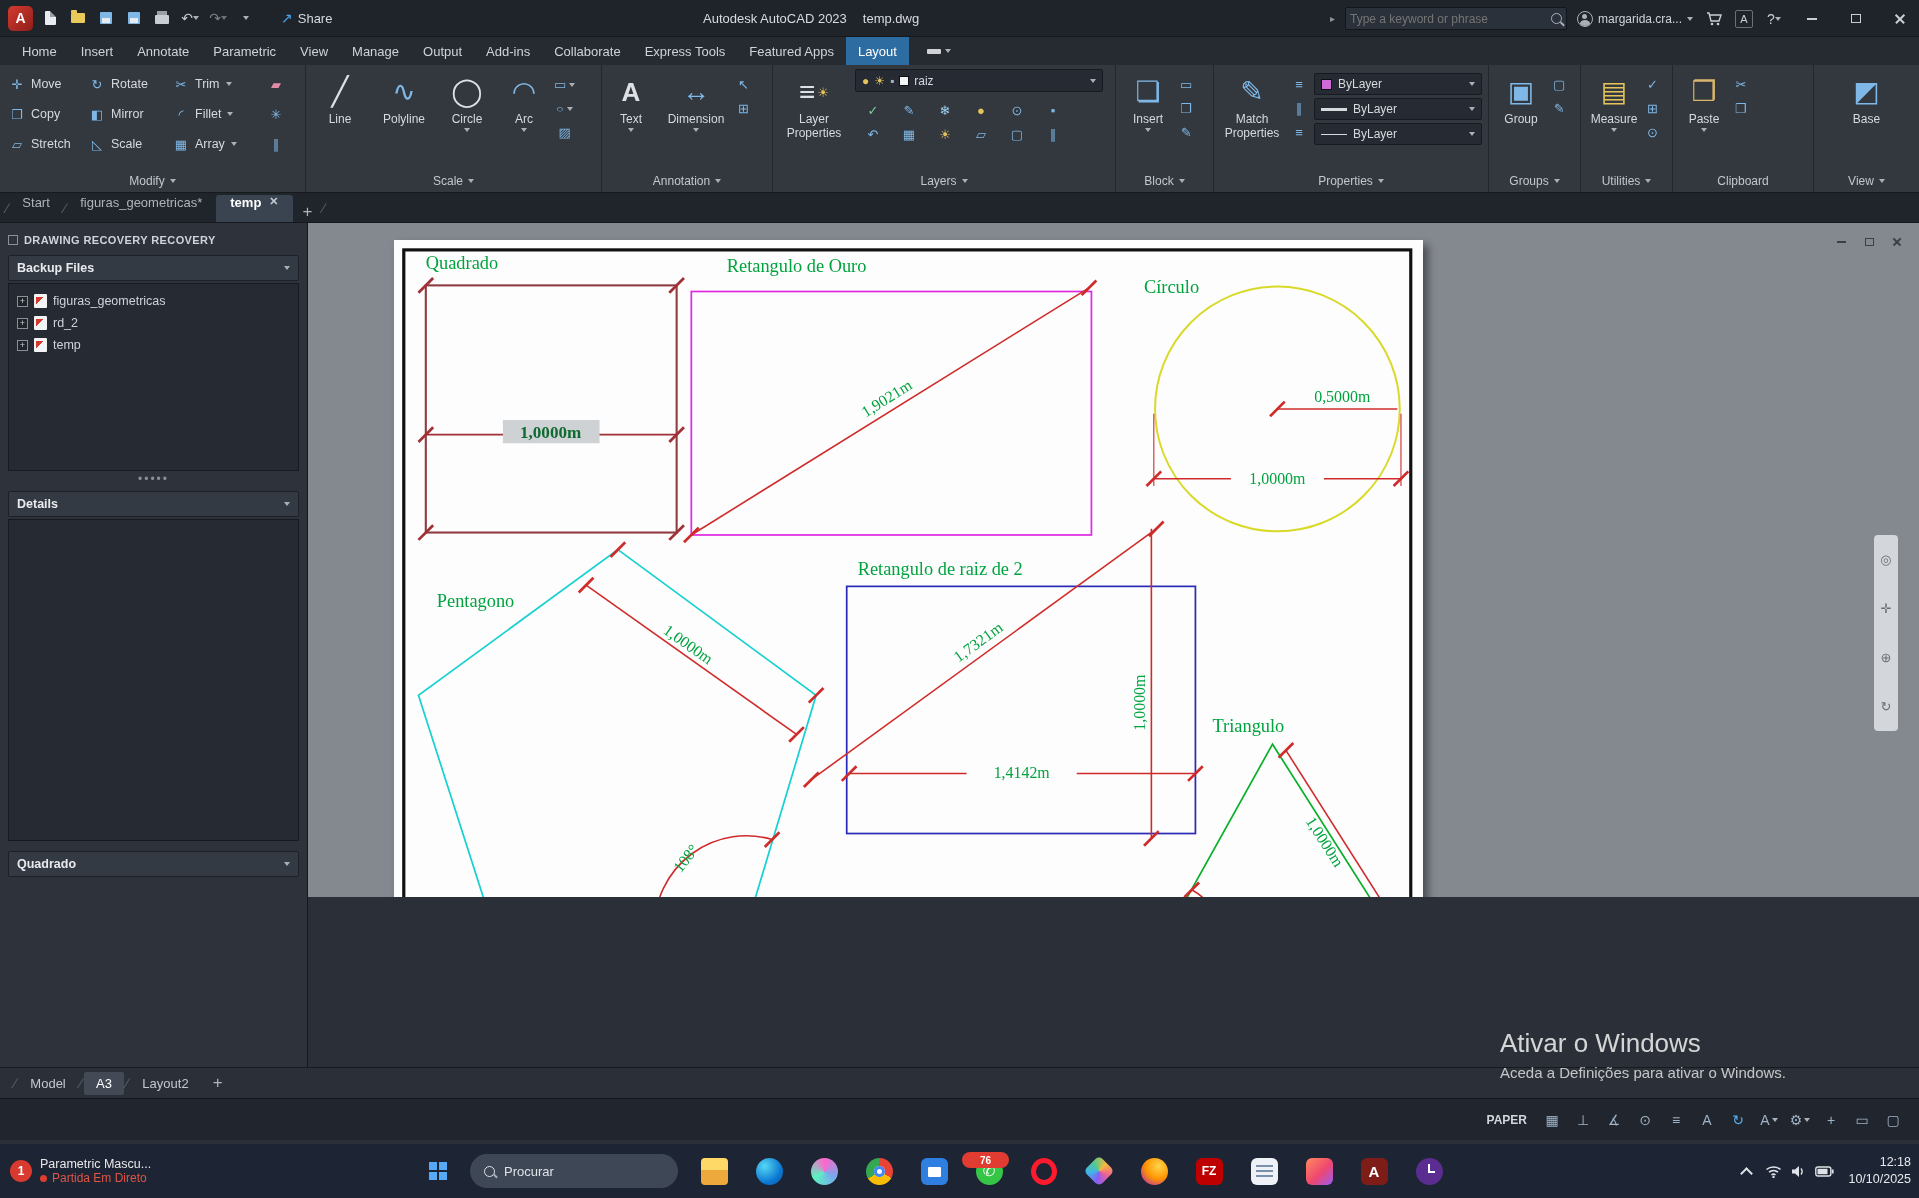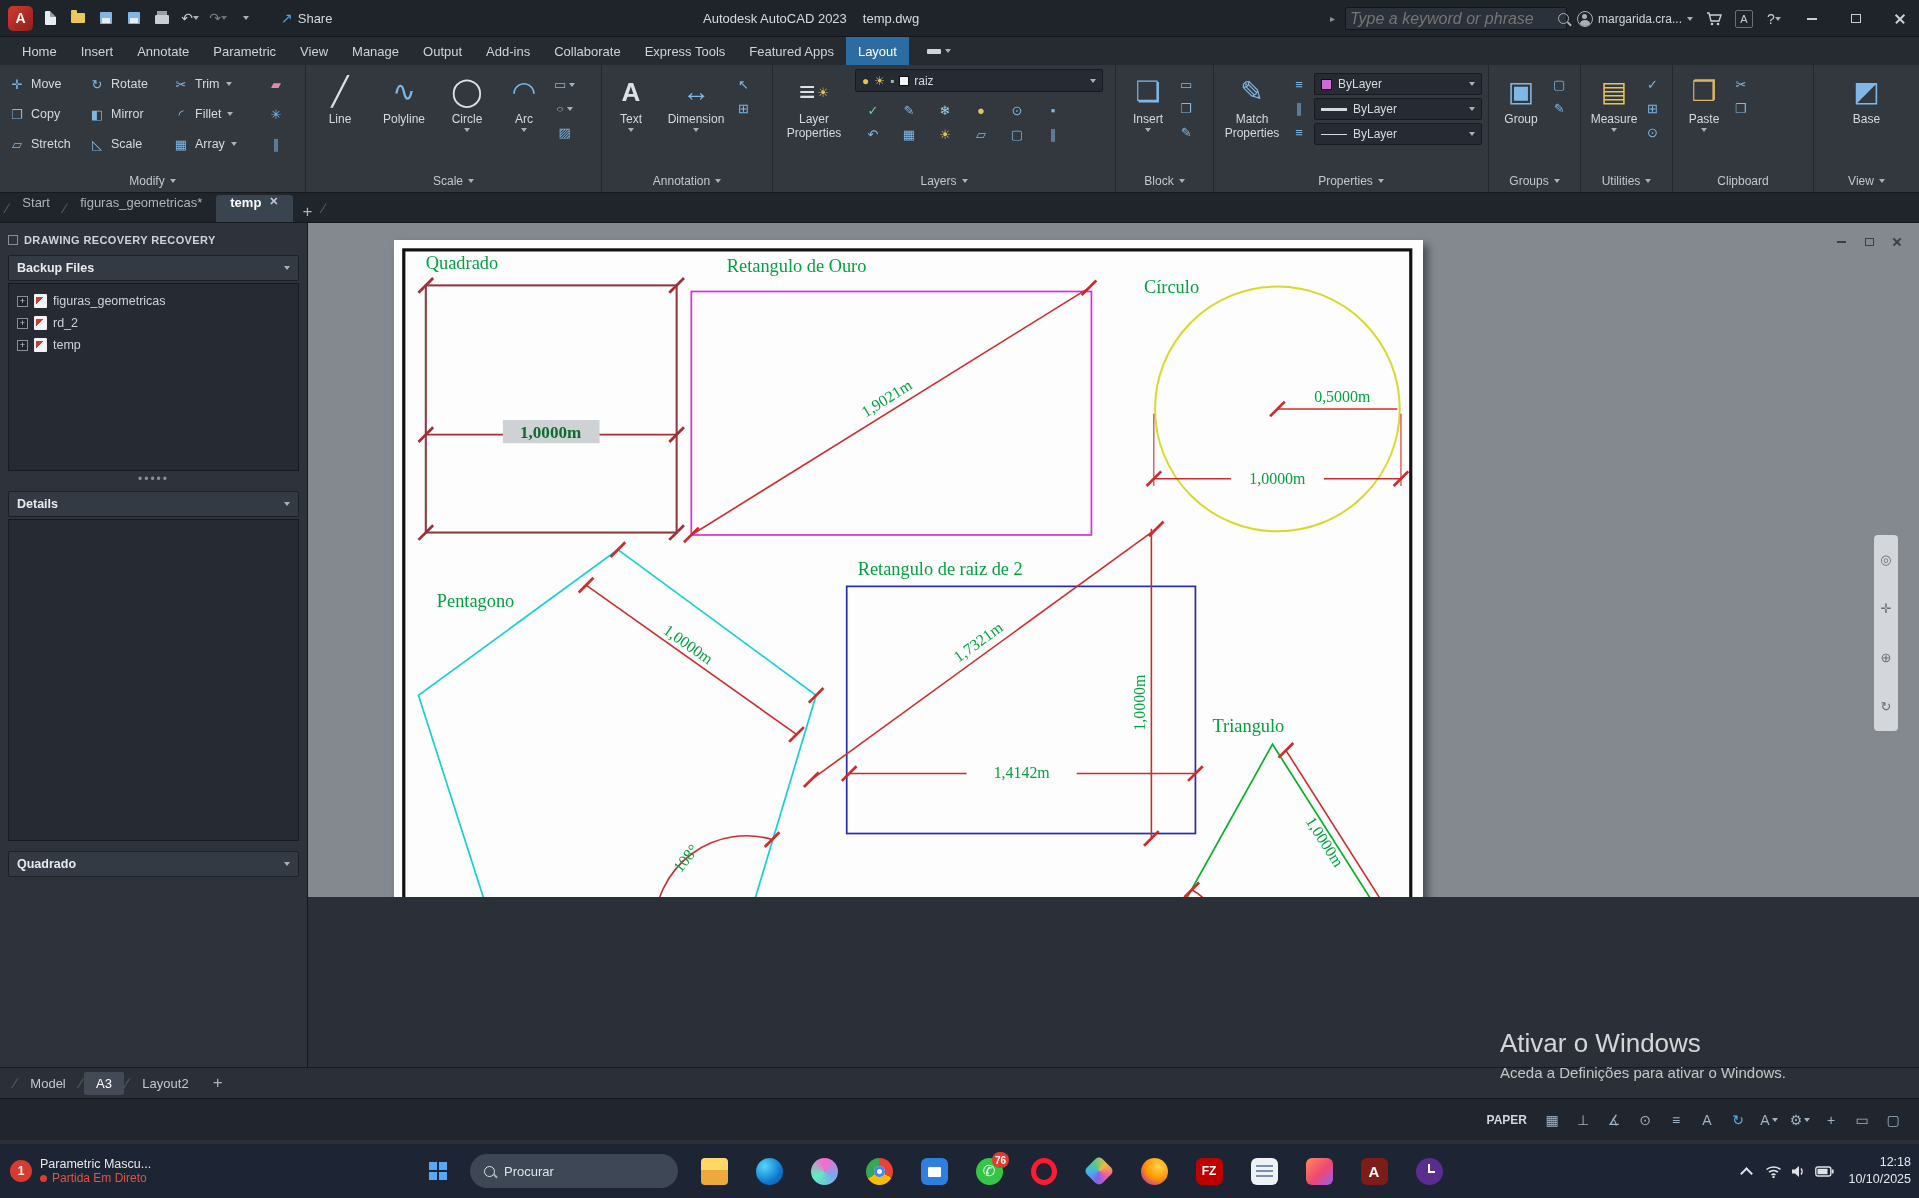--- a/index.html
+++ b/index.html
@@ -18,21 +18,21 @@
 .i-floppy{width:12px;height:12px;background:#7fb8e6;border-radius:1px;position:relative}
 .i-floppy::after{content:"";position:absolute;left:2px;bottom:1px;width:8px;height:5px;background:#e8ebef}
 .i-print{width:14px;height:9px;background:#c9ced4;border-radius:1px;position:relative;margin-top:3px}
 .i-print::before{content:"";position:absolute;top:-4px;left:2px;width:10px;height:4px;background:#9aa0a8}
 .caret{width:0;height:0;border-left:3.5px solid transparent;border-right:3.5px solid transparent;border-top:4px solid #aab0b8;display:inline-block}
 .share{display:flex;align-items:center;gap:5px;margin-left:18px;color:#d5d8dd}
 .share .g{color:#4aa3e8;font-size:14px}
 .title-center{position:absolute;left:703px;top:0;height:37px;display:flex;align-items:center;gap:16px;font-size:13px;color:#d8dbe0}
 .tright{position:absolute;right:0;top:0;height:37px;display:flex;align-items:center;gap:10px;padding-right:2px}
 .search-box{width:222px;height:23px;background:#2b313a;border:1px solid #12161b;border-radius:2px;display:flex;align-items:center;padding:0 4px}
-.search-box input{flex:1;background:transparent;border:none;outline:none;color:#f97316;font-style:italic;font-size:16px;font-family:"Liberation Sans",sans-serif}
+.search-box input{flex:1;background:transparent;border:none;outline:none;color:#f97316;font-size:12px;font-family:"Liberation Sans",sans-serif}
 .mag{width:11px;height:11px;border:1.5px solid #aab0b8;border-radius:50%;position:relative;flex:0 0 auto}
 .mag::after{content:"";position:absolute;width:5px;height:1.5px;background:#aab0b8;transform:rotate(45deg);right:-4px;bottom:-1px}
 .userbox{display:flex;align-items:center;gap:5px;color:#cfd3d9;font-size:12px}
 .avatar{width:16px;height:16px;border-radius:50%;border:1.5px solid #aab0b8;position:relative;overflow:hidden}
 .avatar::before{content:"";position:absolute;left:4.5px;top:2px;width:5px;height:5px;border-radius:50%;background:#aab0b8}
 .avatar::after{content:"";position:absolute;left:2px;top:8px;width:10px;height:7px;border-radius:50% 50% 0 0;background:#aab0b8}
 .winbtn{width:34px;height:36px;display:flex;align-items:center;justify-content:center}
 .wb-min{width:10px;height:2px;background:#c9ced4}
 .wb-max{width:10px;height:9px;border:1.5px solid #c9ced4}
 .wb-close{position:relative;width:12px;height:12px}
@@ -136,21 +136,21 @@
 .app26{width:27px;height:27px;border-radius:6px}
 .circ{border-radius:50%}
 .ic-folder{background:linear-gradient(180deg,#ffd968 45%,#eda93b 45%);border-radius:4px}
 .ic-edge{background:radial-gradient(circle at 32% 30%,#57d8f5,#0b78d1 62%,#0a55ad)}
 .ic-copilot{background:conic-gradient(#f6c, #7ae, #5ef0c0, #f6c)}
 .ic-chrome{background:conic-gradient(#ea4335 0 33%,#fbbc05 33% 66%,#34a853 66% 100%);position:relative}
 .ic-chrome::after{content:"";position:absolute;left:8px;top:8px;width:11px;height:11px;border-radius:50%;background:#fff;box-shadow:inset 0 0 0 3px #4285f4}
 .ic-store{background:#2f7fe0;position:relative}
 .ic-store::after{content:"";position:absolute;left:7px;top:9px;width:13px;height:10px;background:#fff;border-radius:1px}
 .ic-wa{background:#35c648;color:#fff;display:flex;align-items:center;justify-content:center;font-size:15px}
-.wa-badge{position:absolute;top:1px;right:0;min-width:16px;height:16px;border-radius:8px;background:#e03c31;color:#fff;font-size:10px;display:flex;align-items:center;justify-content:center;padding:0 3px;font-weight:bold}
+.wa-badge{position:absolute;top:1px;right:0;min-width:16px;height:16px;border-radius:8px;background:#e03c31;color:#fff;font-size:10px;display:flex;align-items:center;justify-content:center;padding:0 18px;font-weight:bold}
 .ic-opera{border:5px solid #ff1b2d;background:transparent;border-radius:50%;width:26px;height:27px}
 .ic-photos{background:conic-gradient(#f6b73c,#ef6292,#8a5cf5,#3db5e8,#58c98b,#f6b73c);transform:rotate(45deg);border-radius:5px;width:22px;height:22px}
 .ic-firefox{background:radial-gradient(circle at 65% 30%,#ffd54c,#ff9500 50%,#c23a94 85%)}
 .ic-fz{background:#bf0000;color:#fff;font-weight:bold;font-size:12px;display:flex;align-items:center;justify-content:center}
 .ic-notepad{background:#eef2f7;position:relative}
 .ic-notepad::after{content:"";position:absolute;left:5px;top:7px;width:17px;height:2px;background:#7a90ad;box-shadow:0 5px 0 #7a90ad,0 10px 0 #7a90ad}
 .ic-gallery{background:linear-gradient(135deg,#ff8a5c,#ef476f 55%,#9b5cf5)}
 .ic-acad{background:#7e1d17;color:#fff;font-weight:bold;font-size:15px;display:flex;align-items:center;justify-content:center}
 .ic-clock{background:#5b2d91;position:relative}
 .ic-clock::after{content:"";position:absolute;left:12px;top:6px;width:2px;height:9px;background:#fff}

